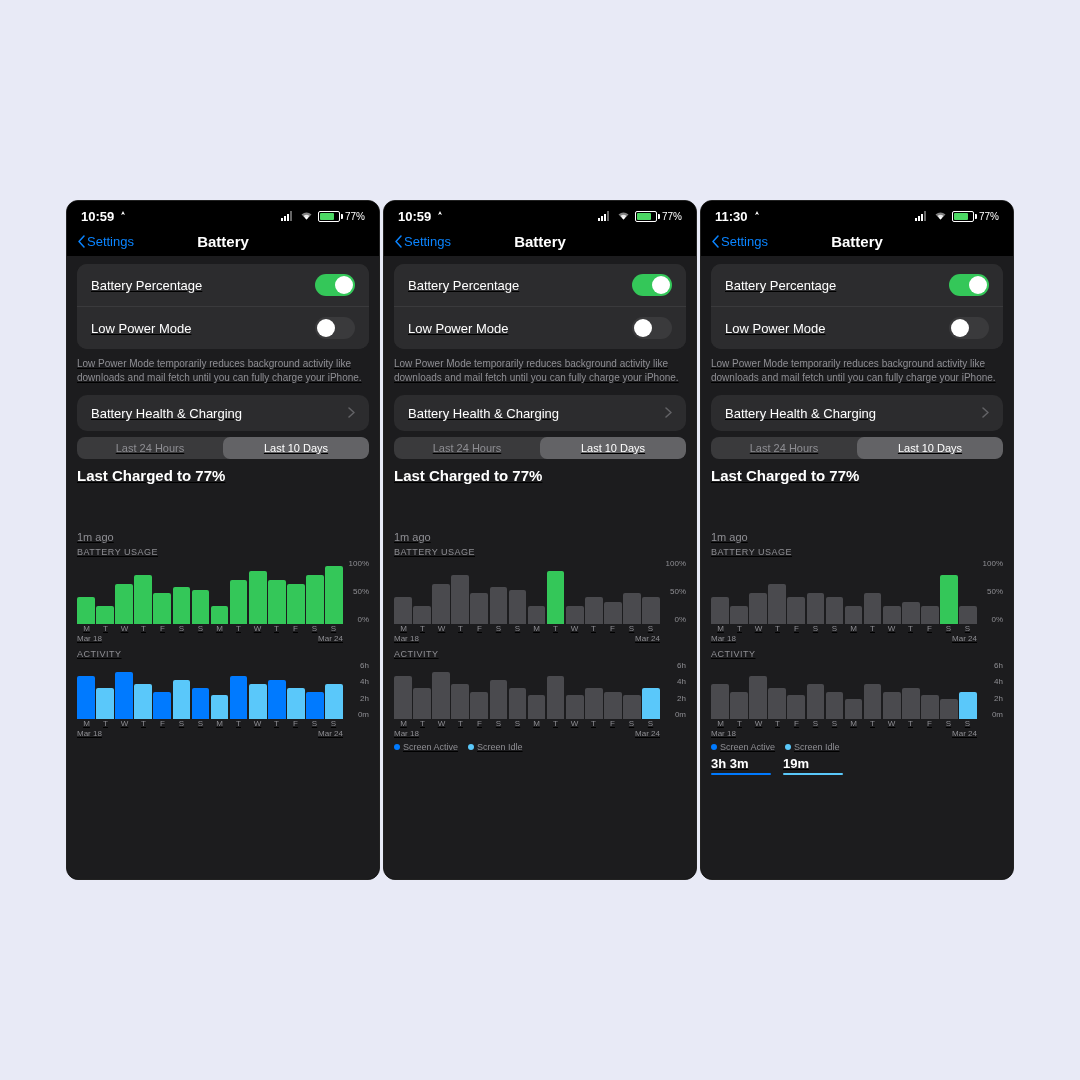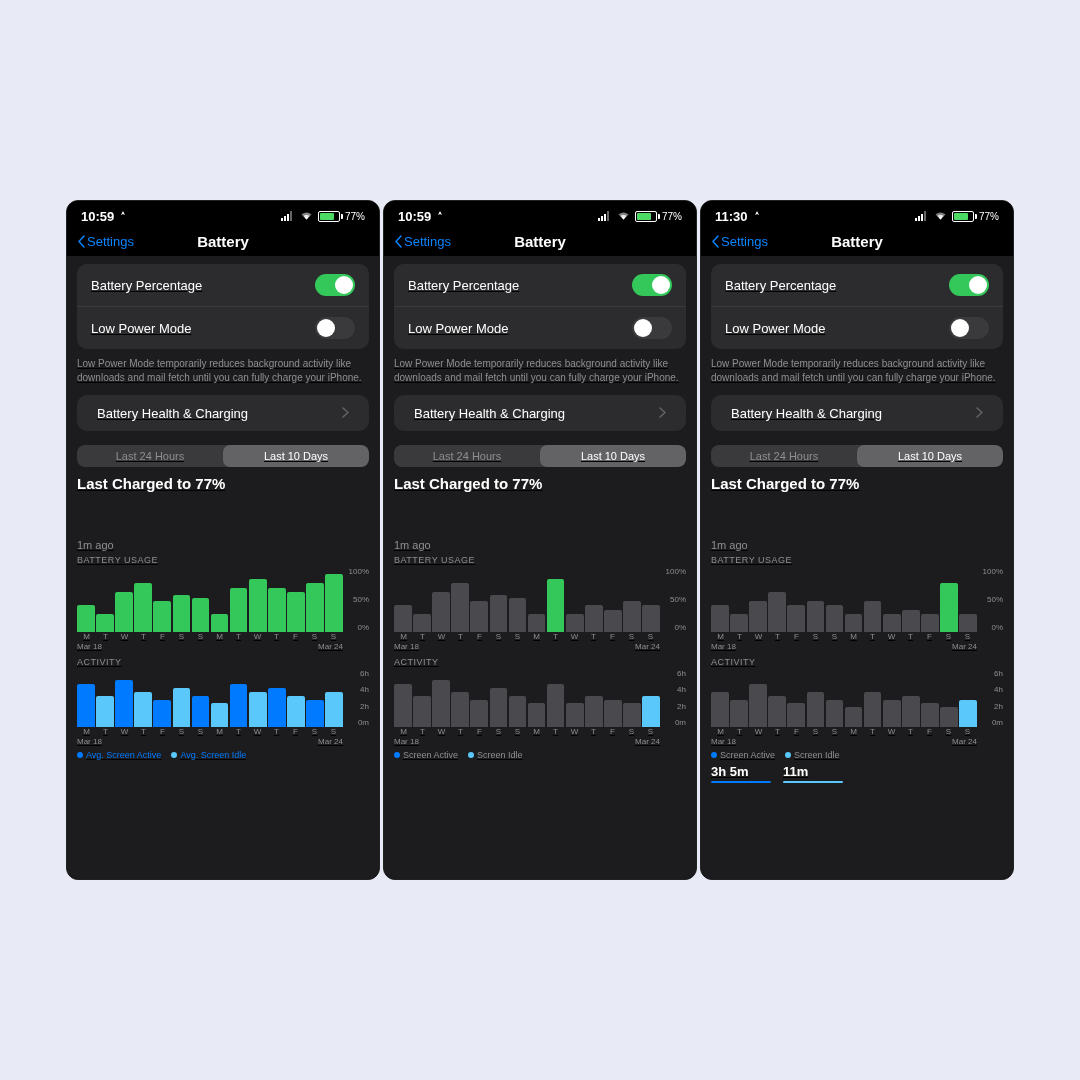--- a/index.html
+++ b/index.html
@@ -160,24 +160,24 @@
       color: #8e8e93;
       font-size: 10px;
       padding: 4px 10px 6px;
       line-height: 1.4;
     }
     
     .health-row {
       display: flex;
       align-items: center;
       justify-content: space-between;
-      padding: 10px 20px;
+      padding: 10px 14px;
       background: #2c2c2e;
       border-radius: 10px;
-      margin: 4px 10px 14px;
+      margin: 4px 10px 6px;
     }
     .health-label {
       color: #fff;
       font-size: 13px;
     }
     .chevron {
       color: #636366;
       font-size: 14px;
     }
     
@@ -447,30 +447,20 @@
             <div class="chart-x-label" style="color:#8e8e93;font-size:8px;flex:1;text-align:center;">F</div>
             <div class="chart-x-label" style="color:#8e8e93;font-size:8px;flex:1;text-align:center;">S</div>
             <div class="chart-x-label" style="color:#8e8e93;font-size:8px;flex:1;text-align:center;">S</div>
         </div>
         <div style="display:flex;justify-content:space-between;padding-right:26px;margin-top:1px;">
           <span style="color:#8e8e93;font-size:8px;">Mar 18</span>
           <span style="color:#8e8e93;font-size:8px;">Mar 24</span>
         </div>
       </div>
 
-      <div class="legend">
-        <div class="legend-item">
-      <div class="legend-dot" style="background:#007aff;"></div>
-      <span class="legend-label" style="color:#007aff;font-size:9px;">Avg. Screen Active</span>
-    </div>
-          <div class="legend-item">
-      <div class="legend-dot" style="background:#5ac8fa;"></div>
-      <span class="legend-label" style="color:#007aff;font-size:9px;">Avg. Screen Idle</span>
-    </div>
-      </div>
 
 
     </div>
   </div>
     <div class="phone">
 
     <div class="status-bar">
       <div class="status-time">
         <span>10:59</span>
         <span style="margin-left:2px;"><svg width="8" height="10" viewBox="0 0 8 10" fill="white">
@@ -830,24 +820,24 @@
       <span class="legend-label" style="color:#8e8e93;font-size:9px;">Screen Active</span>
     </div>
           <div class="legend-item">
       <div class="legend-dot" style="background:#5ac8fa;"></div>
       <span class="legend-label" style="color:#8e8e93;font-size:9px;">Screen Idle</span>
     </div>
       </div>
 
       <div class="screen-times">
         <div class="screen-time-item">
-          <div class="screen-time-value">3h 5m</div>
+          <div class="screen-time-value">3h 3m</div>
           <div class="screen-time-bar" style="background:#007aff;"></div>
         </div>
         <div class="screen-time-item">
-          <div class="screen-time-value">11m</div>
+          <div class="screen-time-value">19m</div>
           <div class="screen-time-bar" style="background:#5ac8fa;"></div>
         </div>
       </div>
 
     </div>
   </div>
   </div>
 
 </body></html>

